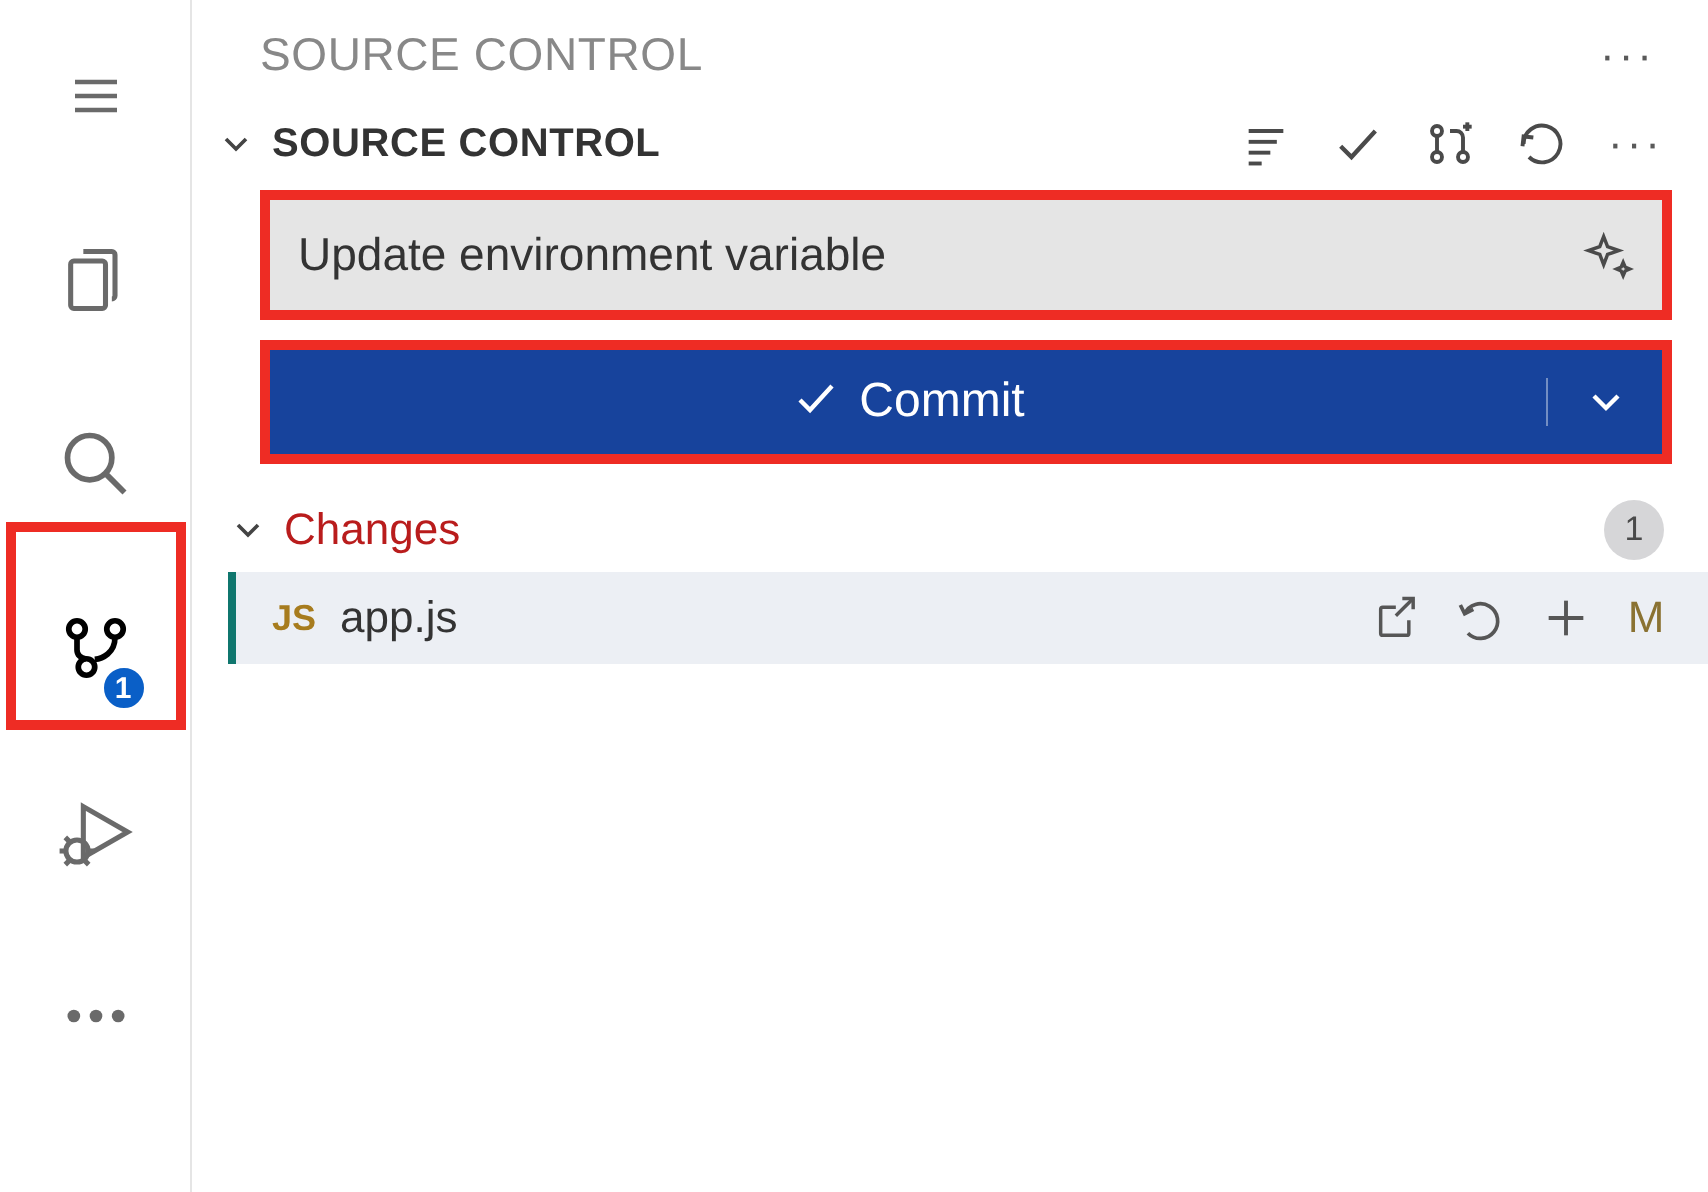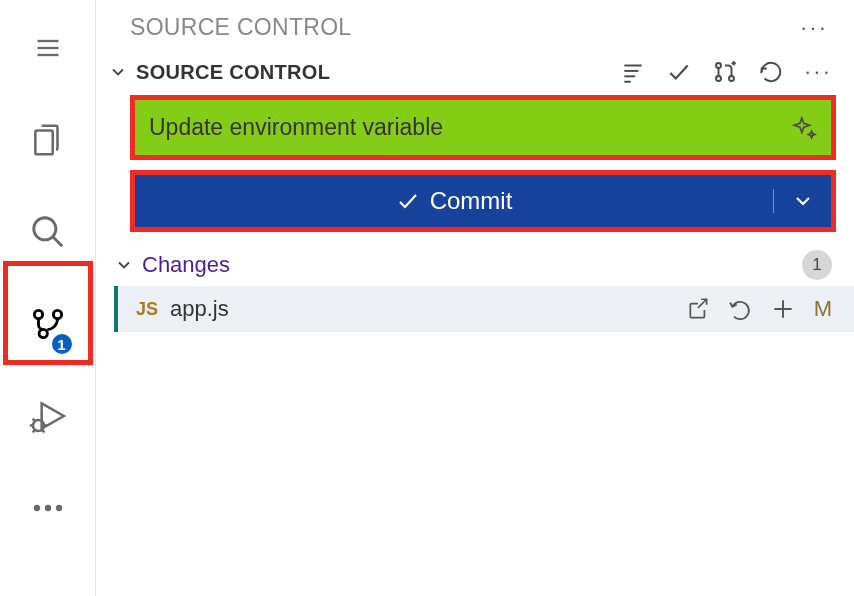--- a/index.html
+++ b/index.html
@@ -107,21 +107,21 @@
       border: 5px solid #ee2c24;
       margin: 2px 18px 6px 34px;
     }
     .commit-input {
       width: 100%;
       border: none;
       outline: none;
       padding: 14px 50px 14px 14px;
       font-size: 23px;
       color: #333;
-      background: #84cc16;
+      background: #e5e5e5;
     }
     .input-wrap { position: relative; }
     .sparkle {
       position: absolute;
       right: 14px;
       top: 50%;
       transform: translateY(-50%);
       color: #4a4a4a;
       width: 26px;
       height: 26px;
@@ -138,40 +138,39 @@
       color: #fff;
       font-size: 24px;
       height: 52px;
       align-items: center;
       cursor: pointer;
       border: none;
     }
     .commit-main {
       flex: 1;
       display: flex;
-      align-items: center;
       justify-content: center;
       gap: 10px;
     }
     .commit-dd {
       width: 58px;
       border-left: 1px solid rgba(255,255,255,0.4);
       display: flex;
       align-items: center;
       justify-content: center;
     }
     .commit-btn svg { width: 24px; height: 24px; }
 
     .changes-header {
       display: flex;
       align-items: center;
       padding: 8px 22px 6px 18px;
       gap: 8px;
     }
-    .changes-header .label { font-size: 22px; color: #4c1d95; flex: 1; }
+    .changes-header .label { font-size: 22px; color: #b91c1c; flex: 1; }
     .count-badge {
       width: 30px;
       height: 30px;
       background: #d6d6d8;
       border-radius: 50%;
       display: flex;
       align-items: center;
       justify-content: center;
       font-size: 17px;
       color: #4a4a4a;

